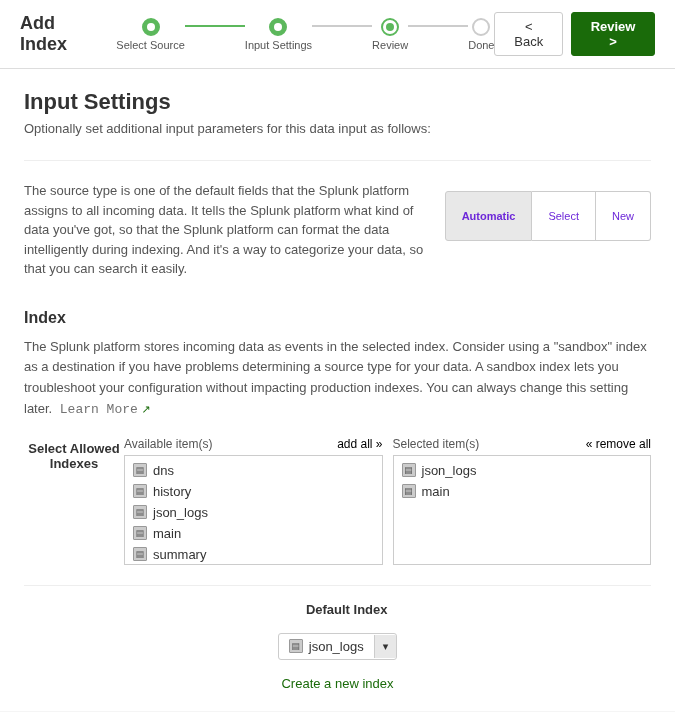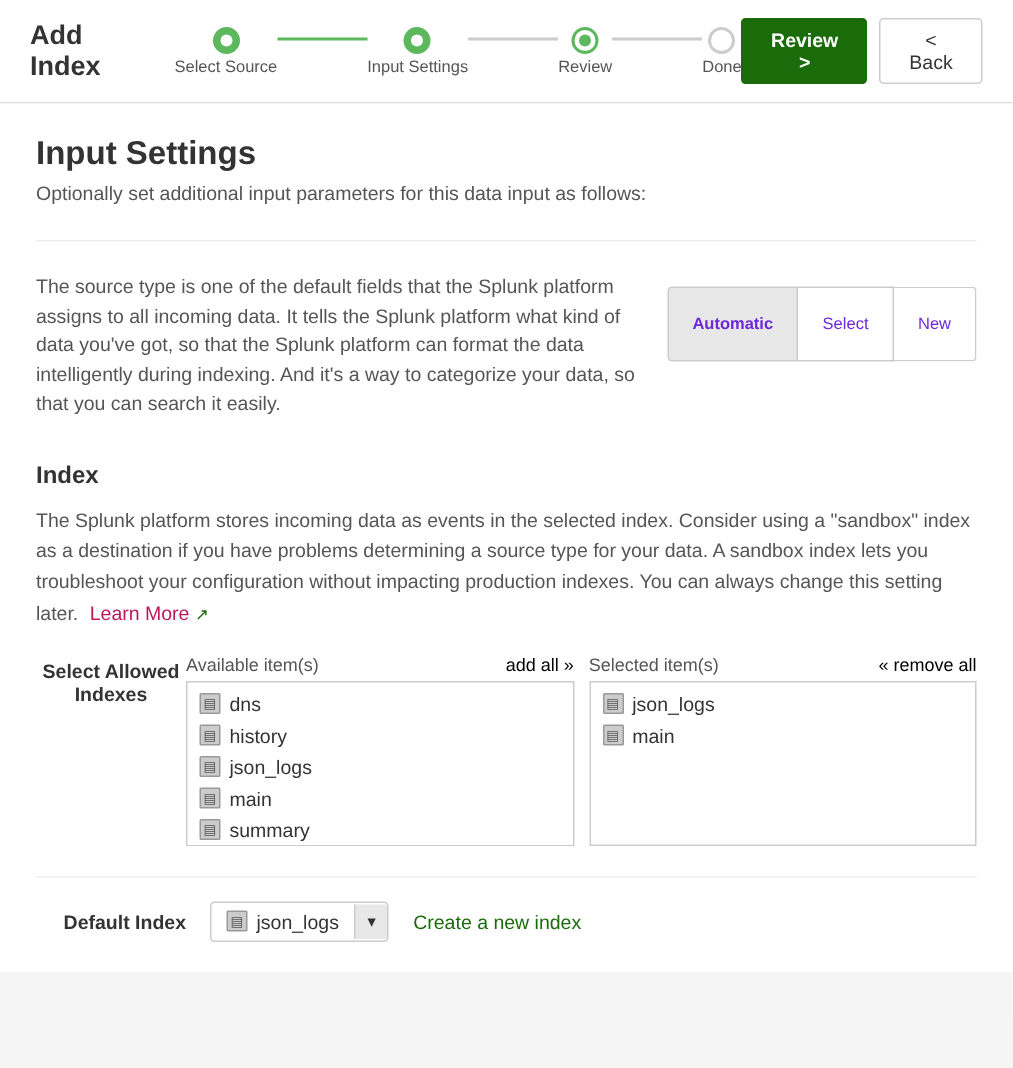--- a/index.html
+++ b/index.html
@@ -271,20 +271,21 @@
     }
 
     
     .default-index-row {
       display: flex;
       align-items: center;
       gap: 16px;
       margin-top: 2px;
       padding-top: 16px;
       border-top: 1px solid #eee;
+      flex-direction: column;
     }
     .default-index-label {
       font-size: 13px;
       font-weight: bold;
       color: #333;
       width: 100px;
       text-align: right;
     }
     .default-index-select {
       display: flex;
@@ -355,22 +356,22 @@
       </div>
 
       <div class="step">
         <div class="step-circle"></div>
         <span class="step-label">Done</span>
       </div>
     </div>
   </div>
 
   <div class="header-buttons">
+    <button class="btn btn-back">&lt; Back</button>
     <button class="btn btn-review">Review &gt;</button>
-    <button class="btn btn-back">&lt; Back</button>
   </div>
 </div>
 
 <div class="content">
   <h1 class="page-title">Input Settings</h1>
   <p class="page-subtitle">Optionally set additional input parameters for this data input as follows:</p>
 
   <div class="divider"></div>
 
   <div class="source-type-section">
@@ -381,21 +382,21 @@
         <button class="btn-group-btn">Select</button>
         <button class="btn-group-btn">New</button>
       </div>
     </div>
   </div>
 
   <div class="index-section">
     <h2 class="section-title">Index</h2>
     <p class="index-desc">
       <span>The Splunk platform stores incoming data as events in the selected index. Consider using a "sandbox" index as a destination if you have problems determining a source type for your data. A sandbox index lets you troubleshoot your configuration without impacting production indexes. You can always change this setting later.</span>
-      <a style="color:#be185d;text-decoration:none;cursor:pointer;margin-left:4px;">Learn More</a>
+      <a style="color:#737373;text-decoration:none;cursor:pointer;margin-left:4px;font-family:Liberation Mono, monospace;">Learn More</a>
       <span style="color:#1a6b0a;font-size:11px;">↗</span>
     </p>
 
     <div class="index-selector">
       <div class="index-label">
         <span>Select Allowed</span><br>
         <span>Indexes</span>
       </div>
       <div class="index-panels">
 

